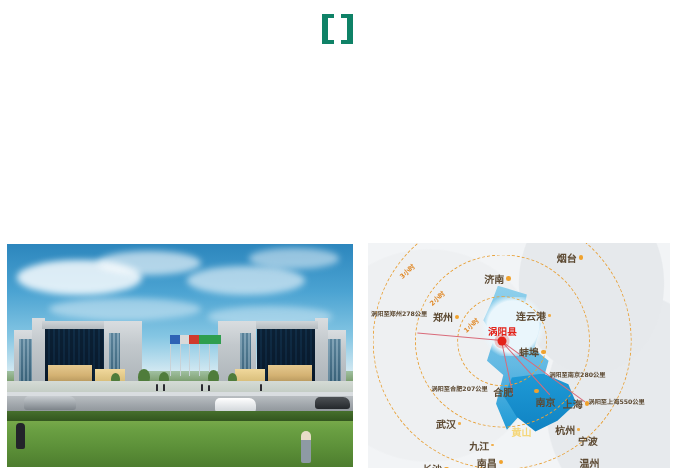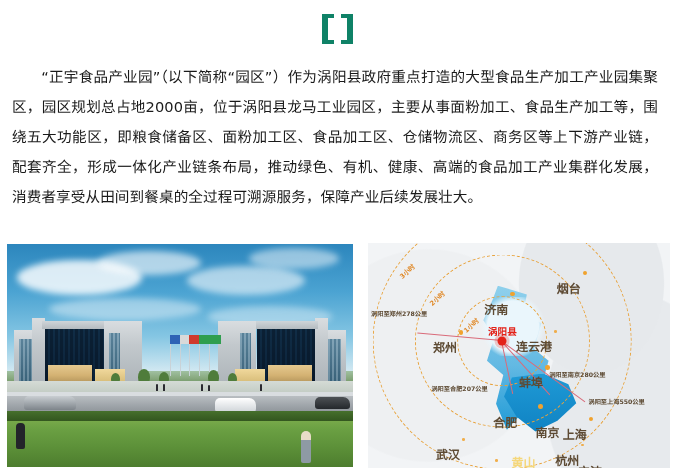--- a/index.html
+++ b/index.html
@@ -178,21 +178,21 @@
     position:absolute;border:1.2px dashed #e8a33d;border-radius:50%;
     transform:translate(-50%,-50%);
   }
   .r1{left:44.5%;top:43.5%;width:29%;height:39%;}
   .r2{left:44.5%;top:43.5%;width:57%;height:76%;}
   .r3{left:44.5%;top:43.5%;width:85%;height:114%;}
   .ring-lbl{
     position:absolute;color:#e08a2a;font-size:6.6px;font-weight:bold;white-space:nowrap;
   }
   .city{position:absolute;white-space:nowrap;display:flex;align-items:center;gap:2px;}
-  .city .nm{font-size:12px;color:#5d4a33;font-weight:bold;margin-top:29px;}
+  .city .nm{font-size:10px;color:#5d4a33;font-weight:bold;}
   .city .dot{width:4.5px;height:4.5px;border-radius:50%;background:#f0a22e;flex:none;}
   .city .dot.sm{width:2.6px;height:2.6px;background:#f0a22e;opacity:.85;}
   .dist{
     position:absolute;font-size:6.2px;color:#5d4a33;font-weight:bold;white-space:nowrap;
   }
   .hub{position:absolute;left:44.5%;top:43.5%;transform:translate(-50%,-50%);}
   .hub .hdot{
     width:9px;height:9px;border-radius:50%;background:#e32219;
     box-shadow:0 0 0 3px rgba(227,34,25,.22);margin:0 auto;
   }
@@ -207,21 +207,20 @@
 
 <div class="page">
 
   <div class="title-row">
     <div class="title-wrap">
       <span class="brk brk-l"></span>
       <span class="brk brk-r"></span>
     </div>
   </div>
 
-  <p class="body-text">“正宇食品产业园”（以下简称“园区”）作为涡阳县政府重点打造的大型食品生产加工产业园集聚区，园区规划总占地2000亩，位于涡阳县龙马工业园区，主要从事面粉加工、食品生产加工等，围绕五大功能区，即粮食储备区、面粉加工区、食品加工区、仓储物流区、商务区等上下游产业链，配套齐全，形成一体化产业链条布局，推动绿色、有机、健康、高端的食品加工产业集群化发展，消费者享受从田间到餐桌的全过程可溯源服务，保障产业后续发展壮大。</p>
 
   <div class="figs">
 
     <div class="fig fig-photo">
       <div class="render">
         <div class="sky"></div>
         <div class="cloud c1"></div>
         <div class="cloud c2"></div>
         <div class="cloud c3"></div>
         <div class="cloud c4"></div>

